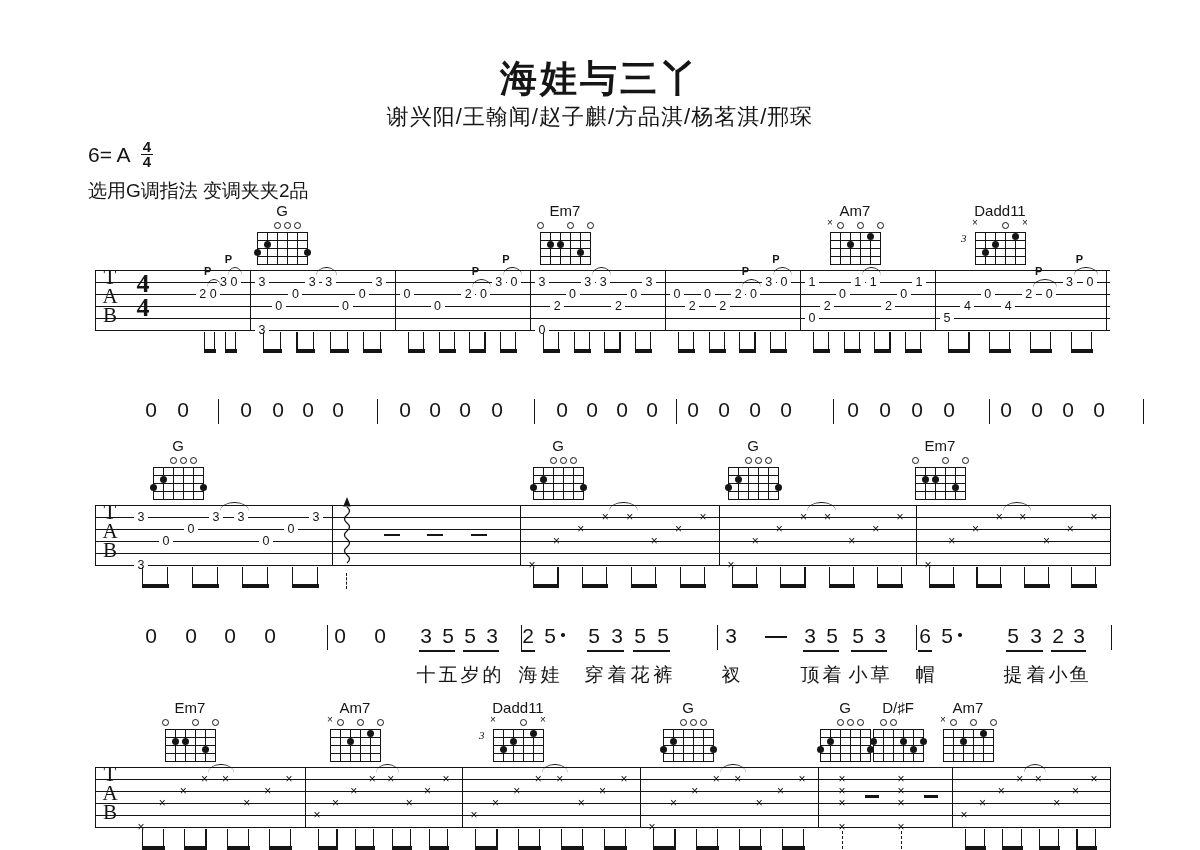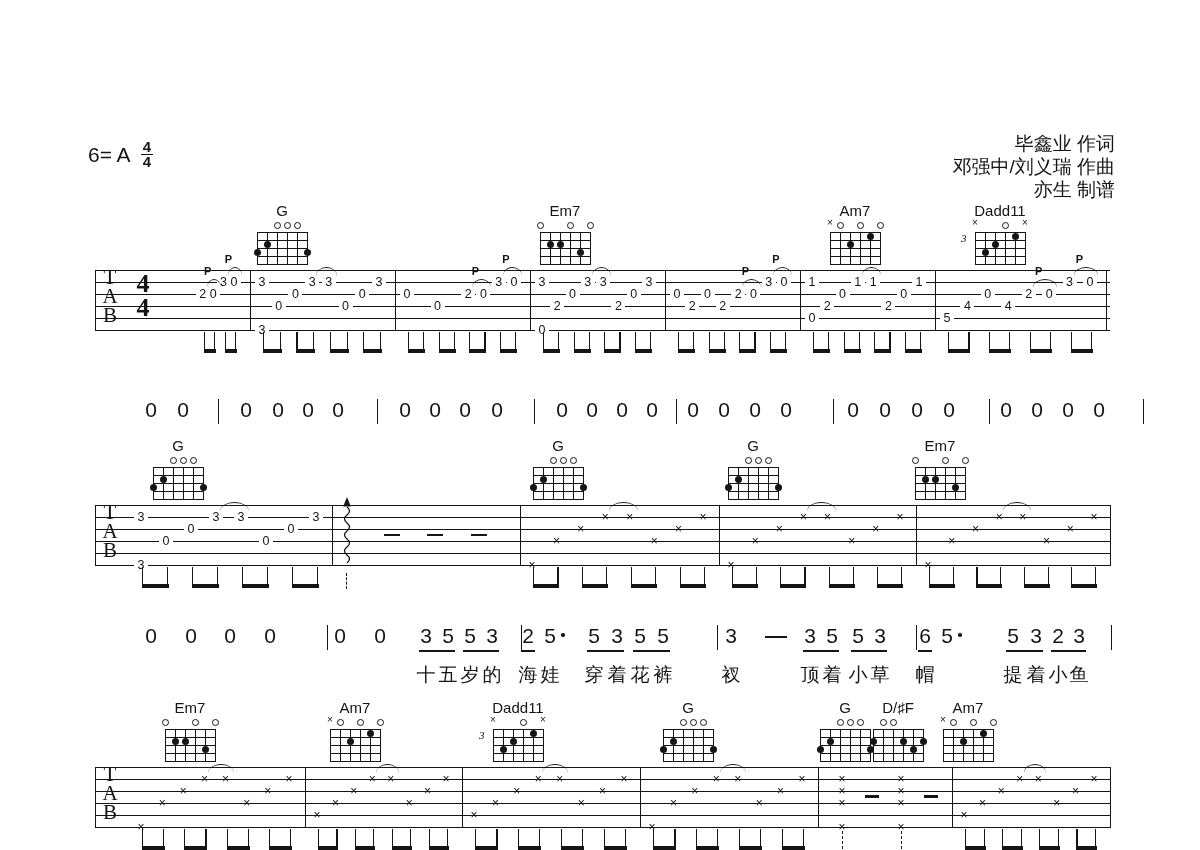--- a/index.html
+++ b/index.html
@@ -11,32 +11,30 @@
   .frac{display:inline-flex;flex-direction:column;align-items:center;font-size:15px;font-weight:bold;line-height:14px;margin-left:10px;}
   .frac .ft{border-bottom:1.4px solid #151515;padding:0 2px;}
   .tuning{position:absolute;left:88px;top:178px;font-size:19px;}
   .credits{position:absolute;right:85px;top:132px;text-align:right;font-size:19px;line-height:23px;}
   #score{position:absolute;left:0;top:0;width:1200px;height:850px;}
 </style>
 </head>
 <body>
 
 <div id="sheet">
+  <div class="title">海娃与三丫</div>
+  <div class="artists">谢兴阳/王翰闻/赵子麒/方品淇/杨茗淇/邢琛</div>
   <div class="keyrow">
     <span>6= A</span>
     <span class="frac">
       <span class="ft">4</span>
       <span class="fb">4</span>
     </span>
   </div>
-  <div class="credits">
-    <div>毕鑫业  作词</div>
-    <div>邓强中/刘义瑞  作曲</div>
-    <div>亦生  制谱</div>
-  </div>
+  <div class="tuning">选用G调指法  变调夹夹2品</div>
   <div id="score">
       <div style="position: absolute; left: 95px; top: 270px; width: 1015px; height: 1px; background: rgb(21, 21, 21);"></div>
       <div style="position: absolute; left: 95px; top: 282px; width: 1015px; height: 1px; background: rgb(21, 21, 21);"></div>
       <div style="position: absolute; left: 95px; top: 294px; width: 1015px; height: 1px; background: rgb(21, 21, 21);"></div>
       <div style="position: absolute; left: 95px; top: 306px; width: 1015px; height: 1px; background: rgb(21, 21, 21);"></div>
       <div style="position: absolute; left: 95px; top: 318px; width: 1015px; height: 1px; background: rgb(21, 21, 21);"></div>
       <div style="position: absolute; left: 95px; top: 330px; width: 1015px; height: 1px; background: rgb(21, 21, 21);"></div>
       <div style="position: absolute; left: 95px; top: 270px; width: 1px; height: 61px; background: rgb(21, 21, 21);"></div>
       <div style="position: absolute; left: 250px; top: 270px; width: 1px; height: 61px; background: rgb(21, 21, 21);"></div>
       <div style="position: absolute; left: 395px; top: 270px; width: 1px; height: 61px; background: rgb(21, 21, 21);"></div>

